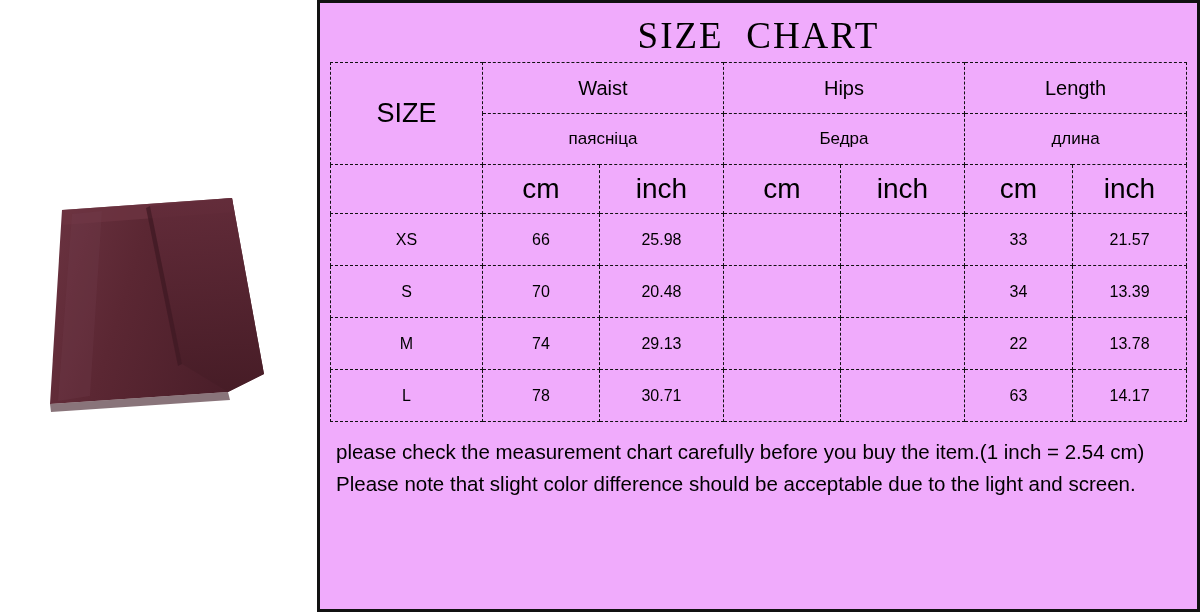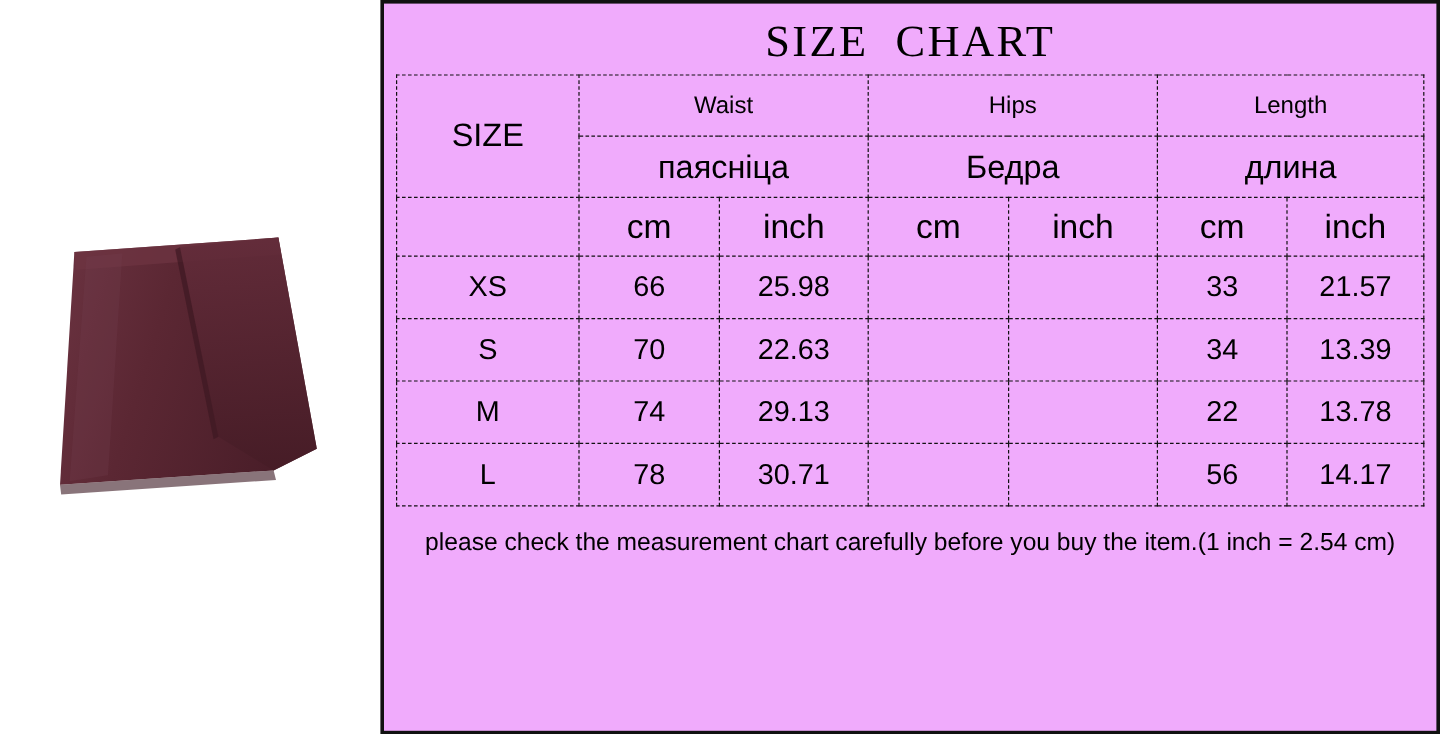--- a/index.html
+++ b/index.html
@@ -76,42 +76,42 @@
     text-align: center;
     vertical-align: middle;
     font-family: "Liberation Sans", sans-serif;
     padding: 0;
   }
   .hdr-big {
     font-size: 20px;
     height: 50px;
   }
   .hdr-sub {
-    font-size: 27px;
+    font-size: 17px;
     height: 50px;
   }
   .hdr-unit {
     font-size: 28px;
     height: 48px;
   }
   .size-label-cell {
     font-size: 27px;
   }
   .body-row td {
-    font-size: 24px;
+    font-size: 16px;
     height: 51px;
   }
   .row-size {
     font-size: 22px;
   }
 
   .notes {
     margin-top: 14px;
     padding: 0 16px;
-    text-align: center;
+    text-align: left;
     font-size: 20.5px;
     line-height: 1.55;
   }
   .notes div { white-space: normal; }
 </style>
 </head>
 <body>
 
 <div class="page">
 
@@ -186,45 +186,46 @@
           <td>66</td>
           <td>25.98</td>
           <td></td>
           <td></td>
           <td>33</td>
           <td>21.57</td>
         </tr>
         <tr class="body-row">
           <td class="row-size">S</td>
           <td>70</td>
-          <td>22.63</td>
+          <td>20.48</td>
           <td></td>
           <td></td>
           <td>34</td>
           <td>13.39</td>
         </tr>
         <tr class="body-row">
           <td class="row-size">M</td>
           <td>74</td>
           <td>29.13</td>
           <td></td>
           <td></td>
           <td>22</td>
           <td>13.78</td>
         </tr>
         <tr class="body-row">
           <td class="row-size">L</td>
           <td>78</td>
           <td>30.71</td>
           <td></td>
           <td></td>
-          <td>56</td>
+          <td>63</td>
           <td>14.17</td>
         </tr>
       </tbody>
     </table>
 
     <div class="notes">
       <div>please check the measurement chart carefully before you buy the item.(1 inch = 2.54 cm)</div>
+      <div>Please note that slight color difference should be acceptable due to the light and screen.</div>
     </div>
 
   </div>
 </div>
 
 </body></html>

